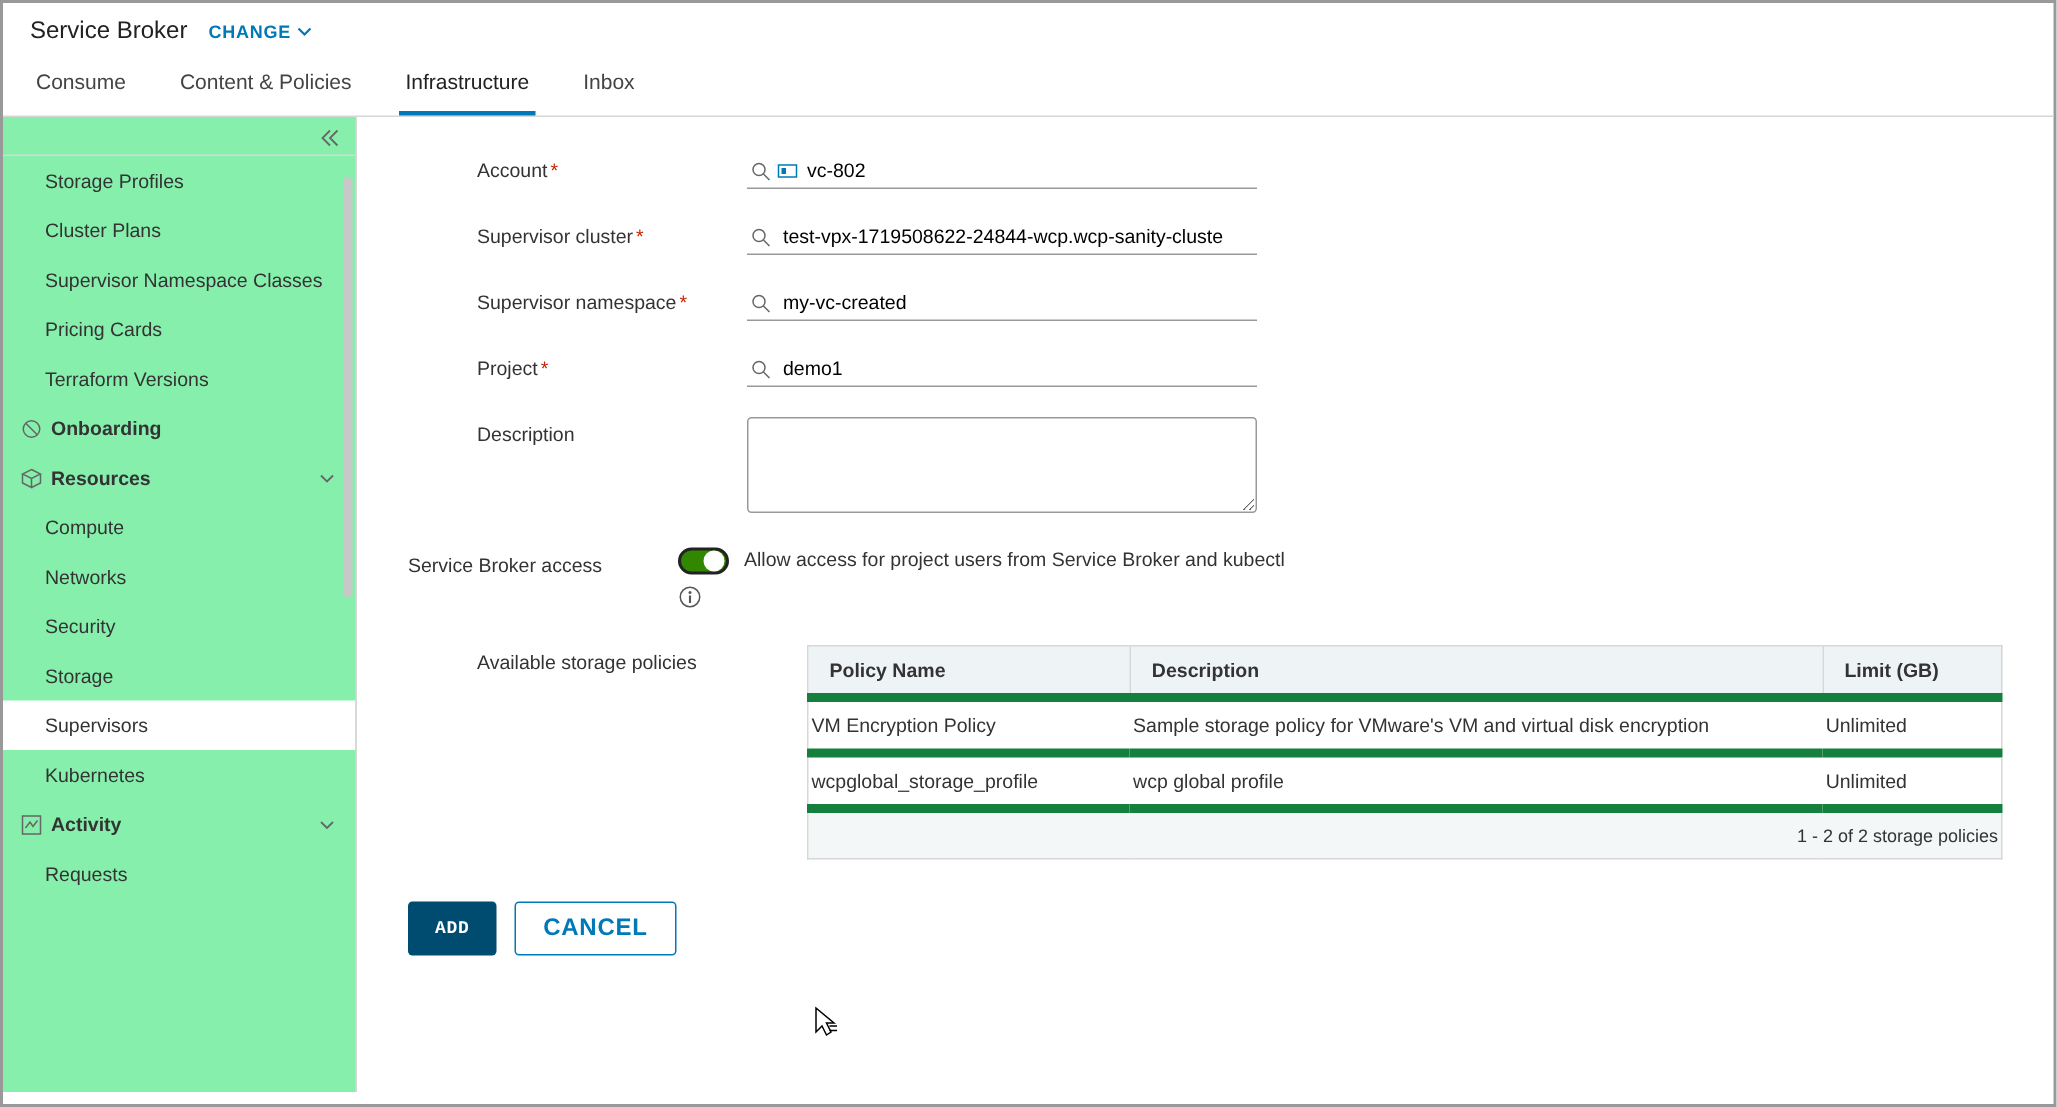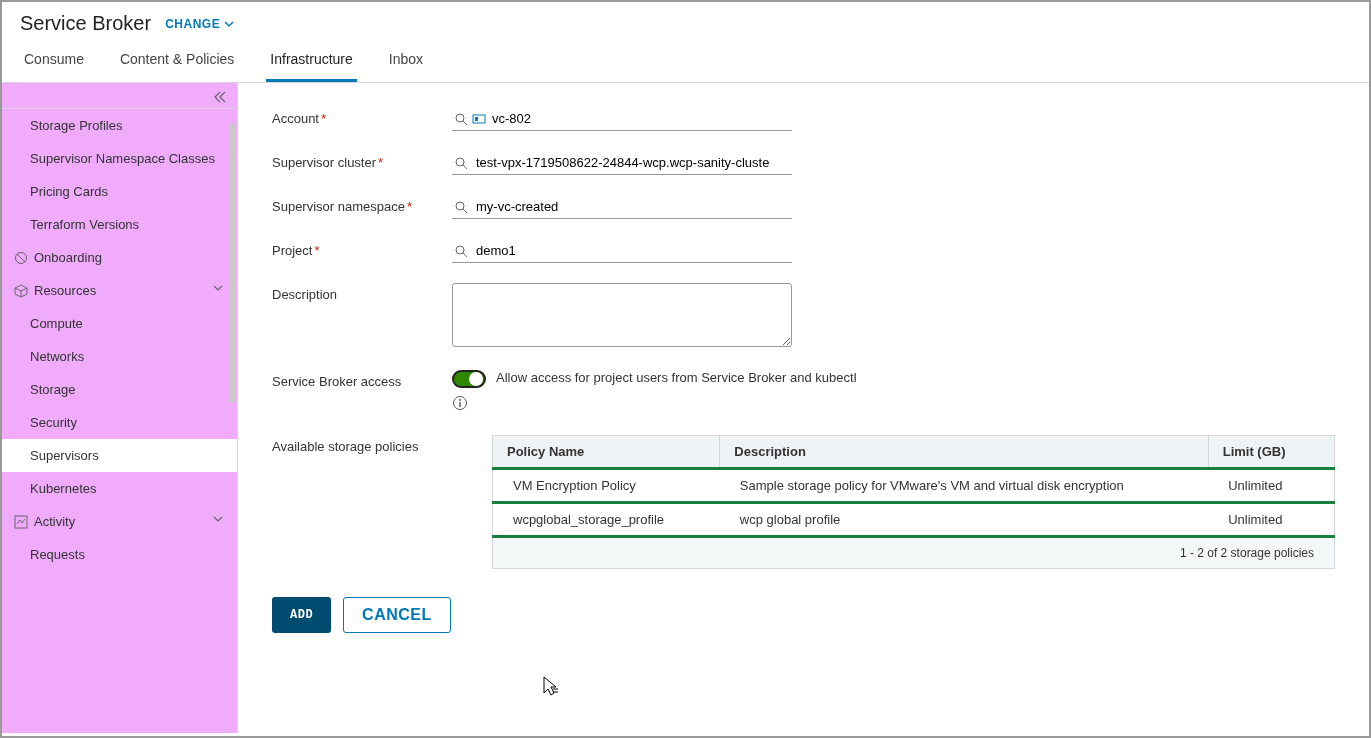--- a/index.html
+++ b/index.html
@@ -1,41 +1,41 @@
 <!DOCTYPE html>
 <html><head>
 <meta charset="utf-8">
 <style>
   * { box-sizing: border-box; margin: 0; padding: 0; }
   html, body { height: 100%; font-family: "Segoe UI", Arial, sans-serif; font-size: 13px; color: #333; background: #fff; }
   body { border: 2px solid #999; }
 
   
   .app-header { display: flex; align-items: center; padding: 10px 18px 6px; gap: 14px; }
-  .app-title { font-size: 20px; font-weight: 400; color: #222; }
+  .app-title { font-size: 16px; font-weight: 400; color: #222; }
   .change-btn { color: #0079b8; font-size: 12px; font-weight: 600; letter-spacing: .5px; cursor: pointer; display: inline-flex; align-items: center; gap: 4px; justify-content: space-between; }
 
   
   .tabs { display: flex; border-bottom: 1px solid #d7d7d7; padding: 0 18px; gap: 28px; }
   .tab { padding: 10px 4px 12px; font-size: 14px; color: #444; cursor: pointer; text-align: center; }
   .tab.active { border-bottom: 3px solid #0079b8; color: #222; }
 
   
   .main { display: flex; height: calc(100% - 84px); }
-  .sidebar { width: 236px; background: #f0abfc; border-right: 1px solid #d7d7d7; position: relative; overflow-y: auto; }
+  .sidebar { width: 236px; background: #86efac; border-right: 1px solid #d7d7d7; position: relative; overflow-y: auto; }
   .collapse-strip { height: 26px; display:flex; justify-content:flex-end; align-items:center; padding-right:10px; border-bottom:1px solid #d7d7d7;}
   .side-link { padding: 9px 18px 9px 28px; font-size: 13px; color: #333; cursor: pointer; }
   .side-link.active { background: #fff; }
-  .side-group { display:flex; justify-content:space-between; padding: 9px 14px 9px 12px; font-weight:400; cursor:pointer;}
+  .side-group { display:flex; align-items:center; justify-content:space-between; padding: 9px 14px 9px 12px; font-weight:700; cursor:pointer;}
   .side-group .g-left { display:flex; align-items:center; gap:6px;}
   .content { flex: 1; overflow: auto; padding: 24px 34px; position:relative;}
 
   .scroll-ind { position:absolute; right:2px; top:40px; width:6px; height:280px; background:#c8c8c8; border-radius:3px;}
   
-  .form-row { display: flex; margin-bottom: 20px; }
+  .form-row { display: flex; margin-bottom: 20px; margin-left: 46px; }
   .form-label { width: 180px; padding-top: 4px; font-size: 13px; color: #333; }
   .form-label .req { color: #c92100; margin-left: 2px; }
   .form-field { flex: 1; max-width: 340px; }
   .search-input { width: 100%; border: none; border-bottom: 1px solid #999; padding: 4px 4px 4px 24px; font-size: 13px; outline: none; background: transparent; }
   .search-wrap { position: relative; }
   .search-wrap .s-icon { position: absolute; left: 2px; top: 3px; color: #666; }
   .search-wrap .extra-icon { position: absolute; left: 20px; top: 3px; color: #0079b8;}
   .search-wrap.with-extra .search-input { padding-left: 40px; }
   .textarea { width: 100%; min-height: 64px; border: 1px solid #999; border-radius: 3px; padding: 6px; font-family: inherit; resize: vertical; }
 
@@ -43,21 +43,21 @@
   .toggle-row { display: flex; margin-bottom: 24px; }
   .toggle-ctrl { width:34px; height:18px; border-radius:10px; background:#318700; border:2px solid #222; position:relative; cursor:pointer;}
   .toggle-ctrl .knob { width:14px; height:14px; border-radius:50%; background:#fff; position:absolute; right:1px; top:0px;}
   .toggle-text { margin-left: 10px; font-size: 13px; max-width:380px;}
   .info-icon-wrap { margin-top:6px; color:#565656; }
 
   
   .storage-table { border:1px solid #d7d7d7; width:100%; max-width:880px; border-collapse:collapse; font-size:13px;}
   .storage-table th { background:#eef3f5; text-align:left; padding:8px 14px; font-weight:600; border-bottom:1px solid #d7d7d7; }
   .storage-table th + th { border-left:1px solid #d7d7d7;}
-  .storage-table td { padding:8px 20px; border-top:3px solid #15803d;}
+  .storage-table td { padding:8px 2px; border-top:6px solid #15803d;}
   .table-footer { background:#f4f7f8; text-align:right; padding:6px 14px; font-size:12px; border-top:1px solid #d7d7d7;}
 
   
   .btn-row { display:flex; gap:12px; margin-top:28px;}
   .btn-primary { background:#004b70; color:#fff; border:none; border-radius:3px; padding:8px 18px; font-size:12px; font-weight:600; letter-spacing:.5px; cursor:pointer;font-family:Liberation Mono, monospace;}
   .btn-secondary { background:#fff; color:#0079b8; border:1px solid #0079b8; border-radius:3px; padding:8px 18px; font-size:16px; font-weight:600; letter-spacing:.5px; cursor:pointer;}
 
   svg { display:inline-block; vertical-align:middle;}
   .cursor-img { position:absolute; left:304px; top:592px; pointer-events:none;}
 </style>
@@ -86,20 +86,21 @@
   <div class="sidebar">
     <div class="collapse-strip">
       <span>
         <svg width="14" height="12" viewBox="0 0 14 12">
             <path d="M7 1 L2 6 L7 11 M12 1 L7 6 L12 11" stroke="#666" stroke-width="1.2" fill="none"></path>
           </svg>
       </span>
     </div>
     <div class="scroll-ind"></div>
     <div class="side-link">Storage Profiles</div>
+    <div class="side-link">Cluster Plans</div>
     <div class="side-link">Supervisor Namespace Classes</div>
     <div class="side-link">Pricing Cards</div>
     <div class="side-link">Terraform Versions</div>
 
     <div class="side-group">
       <span class="g-left">
         <svg width="14" height="14" viewBox="0 0 14 14">
             <circle cx="7" cy="7" r="5.5" stroke="#666" fill="none"></circle>
             <path d="M3 3 L11 11" stroke="#666"></path>
           </svg>
@@ -113,22 +114,22 @@
             <path d="M7 1 L13 4 L7 7 L1 4 Z M1 4 L1 10 L7 13 L7 7 M13 4 L13 10 L7 13" stroke="#666" fill="none"></path>
           </svg>
         <span>Resources</span>
       </span>
       <svg width="10" height="10" viewBox="0 0 10 10">
           <path d="M1 3 L5 7 L9 3" stroke="#666" stroke-width="1.2" fill="none"></path>
         </svg>
     </div>
     <div class="side-link">Compute</div>
     <div class="side-link">Networks</div>
+    <div class="side-link">Security</div>
     <div class="side-link">Storage</div>
-    <div class="side-link">Security</div>
     <div class="side-link active">Supervisors</div>
     <div class="side-link">Kubernetes</div>
 
     <div class="side-group">
       <span class="g-left">
         <svg width="14" height="14" viewBox="0 0 14 14">
             <rect x="1" y="1" width="12" height="12" stroke="#666" fill="none"></rect>
             <path d="M3 9 L6 5 L8 8 L11 4" stroke="#666" fill="none"></path>
           </svg>
         <span>Activity</span>

